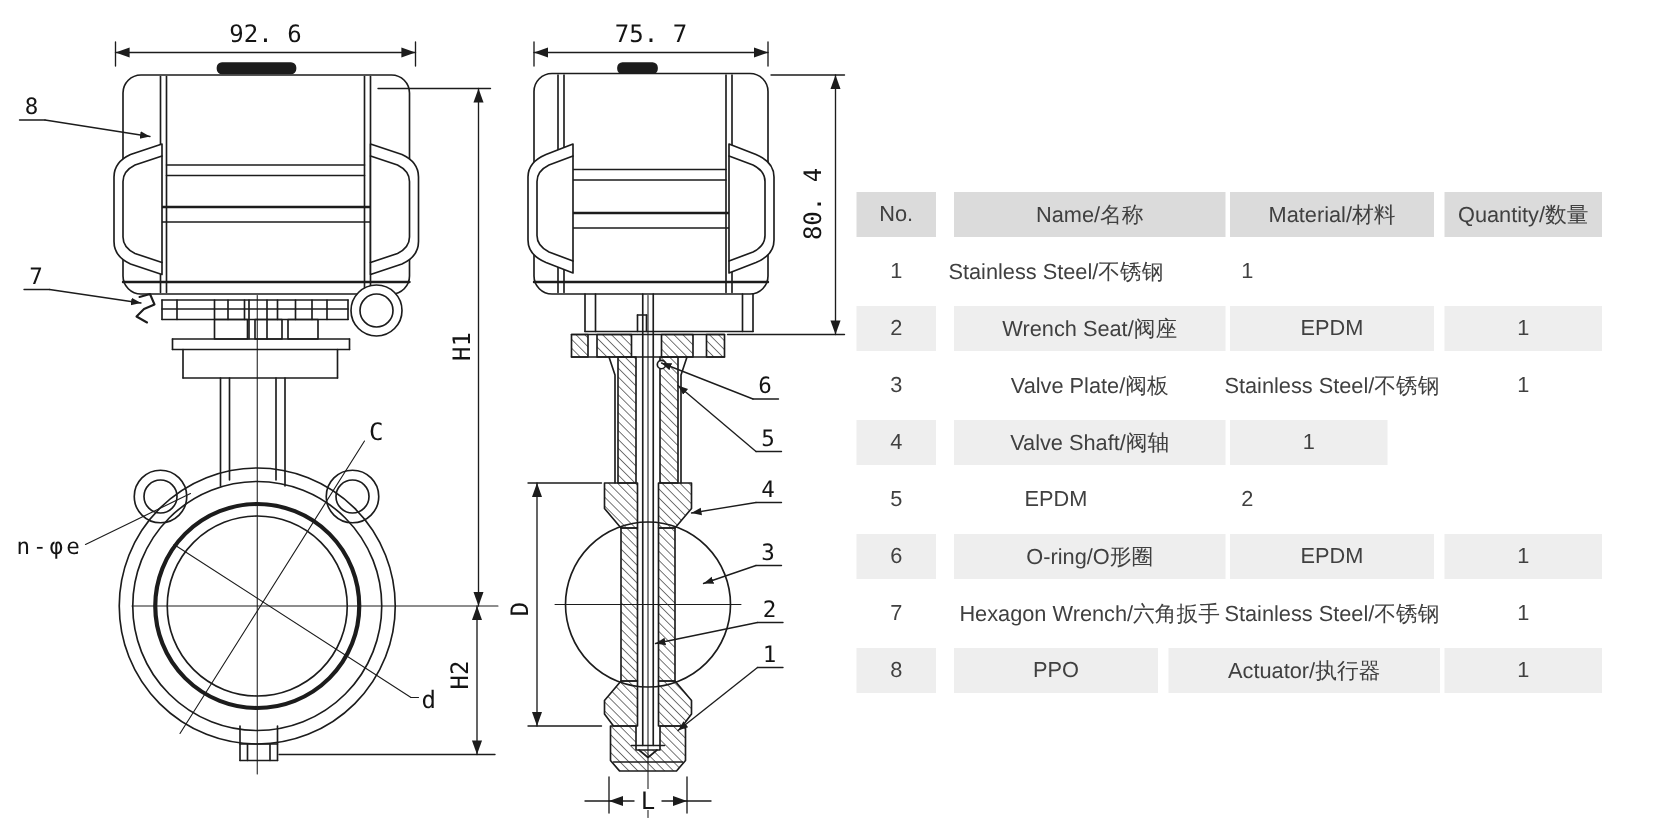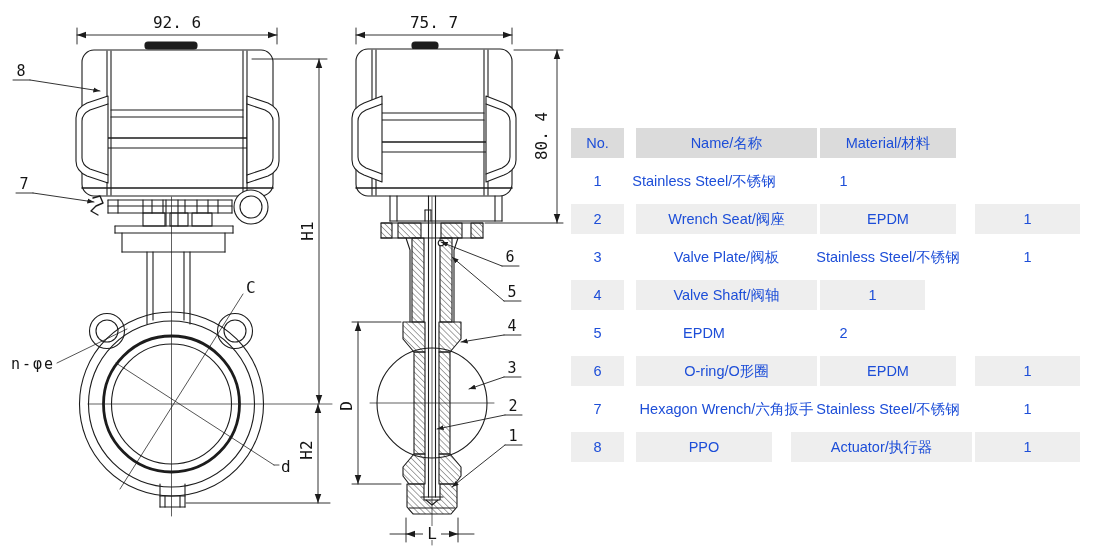--- a/index.html
+++ b/index.html
@@ -4,27 +4,27 @@
 <style>
   html,body{margin:0;padding:0;background:#ffffff;}
   #stage{position:relative;width:1120px;height:560px;background:#fff;overflow:hidden;
          font-family:"Liberation Sans","DejaVu Sans",sans-serif;}
   svg text{font-family:"DejaVu Sans Mono","Liberation Mono",monospace;fill:#141414;}
   .dimtxt{font-size:16px;}
   .callout{font-size:15px;}
   .smalltxt{font-size:15px;letter-spacing:2px;}
 
   
-  .parts-table{position:absolute;left:571px;top:128px;width:512px;color:#1d4ed8;}
+  .parts-table{position:absolute;left:571px;top:128px;width:512px;color:#404040;}
   .t-row{display:flex;height:30px;margin-bottom:8px;}
   .t-cell{display:flex;align-items:center;justify-content:center;
           font-size:14.5px;white-space:nowrap;}
   .c-no{width:53px;margin-right:12px;}
   .c-name{width:181px;margin-right:3px;}
-  .c-mat{width:136px;margin-right:19px;}
+  .c-mat{width:136px;margin-right:7px;}
   .c-qty{width:105px;}
   .t-head .t-cell{background:#dbdbdb;}
   .t-row.alt .t-cell{background:#eeeeee;}
 </style>
 </head>
 <body>
 
 <div id="stage">
 
 <svg width="1120" height="560" viewBox="0 0 1120 560">
@@ -303,20 +303,21 @@
     <text x="513" y="441" text-anchor="middle" class="callout">1</text>
   </g>
 </svg>
 
 
 <div class="parts-table">
   <div class="t-row t-head">
     <div class="t-cell c-no">No.</div>
     <div class="t-cell c-name">Name/名称</div>
     <div class="t-cell c-mat">Material/材料</div>
+    <div class="t-cell c-qty">Quantity/数量</div>
   </div>
 
   <div class="t-row">
     <div class="t-cell c-no">1</div>
     <div class="t-cell c-mat">Stainless Steel/不锈钢</div>
     <div class="t-cell c-qty">1</div>
   </div>
   <div class="t-row alt">
     <div class="t-cell c-no">2</div>
     <div class="t-cell c-name">Wrench Seat/阀座</div>

